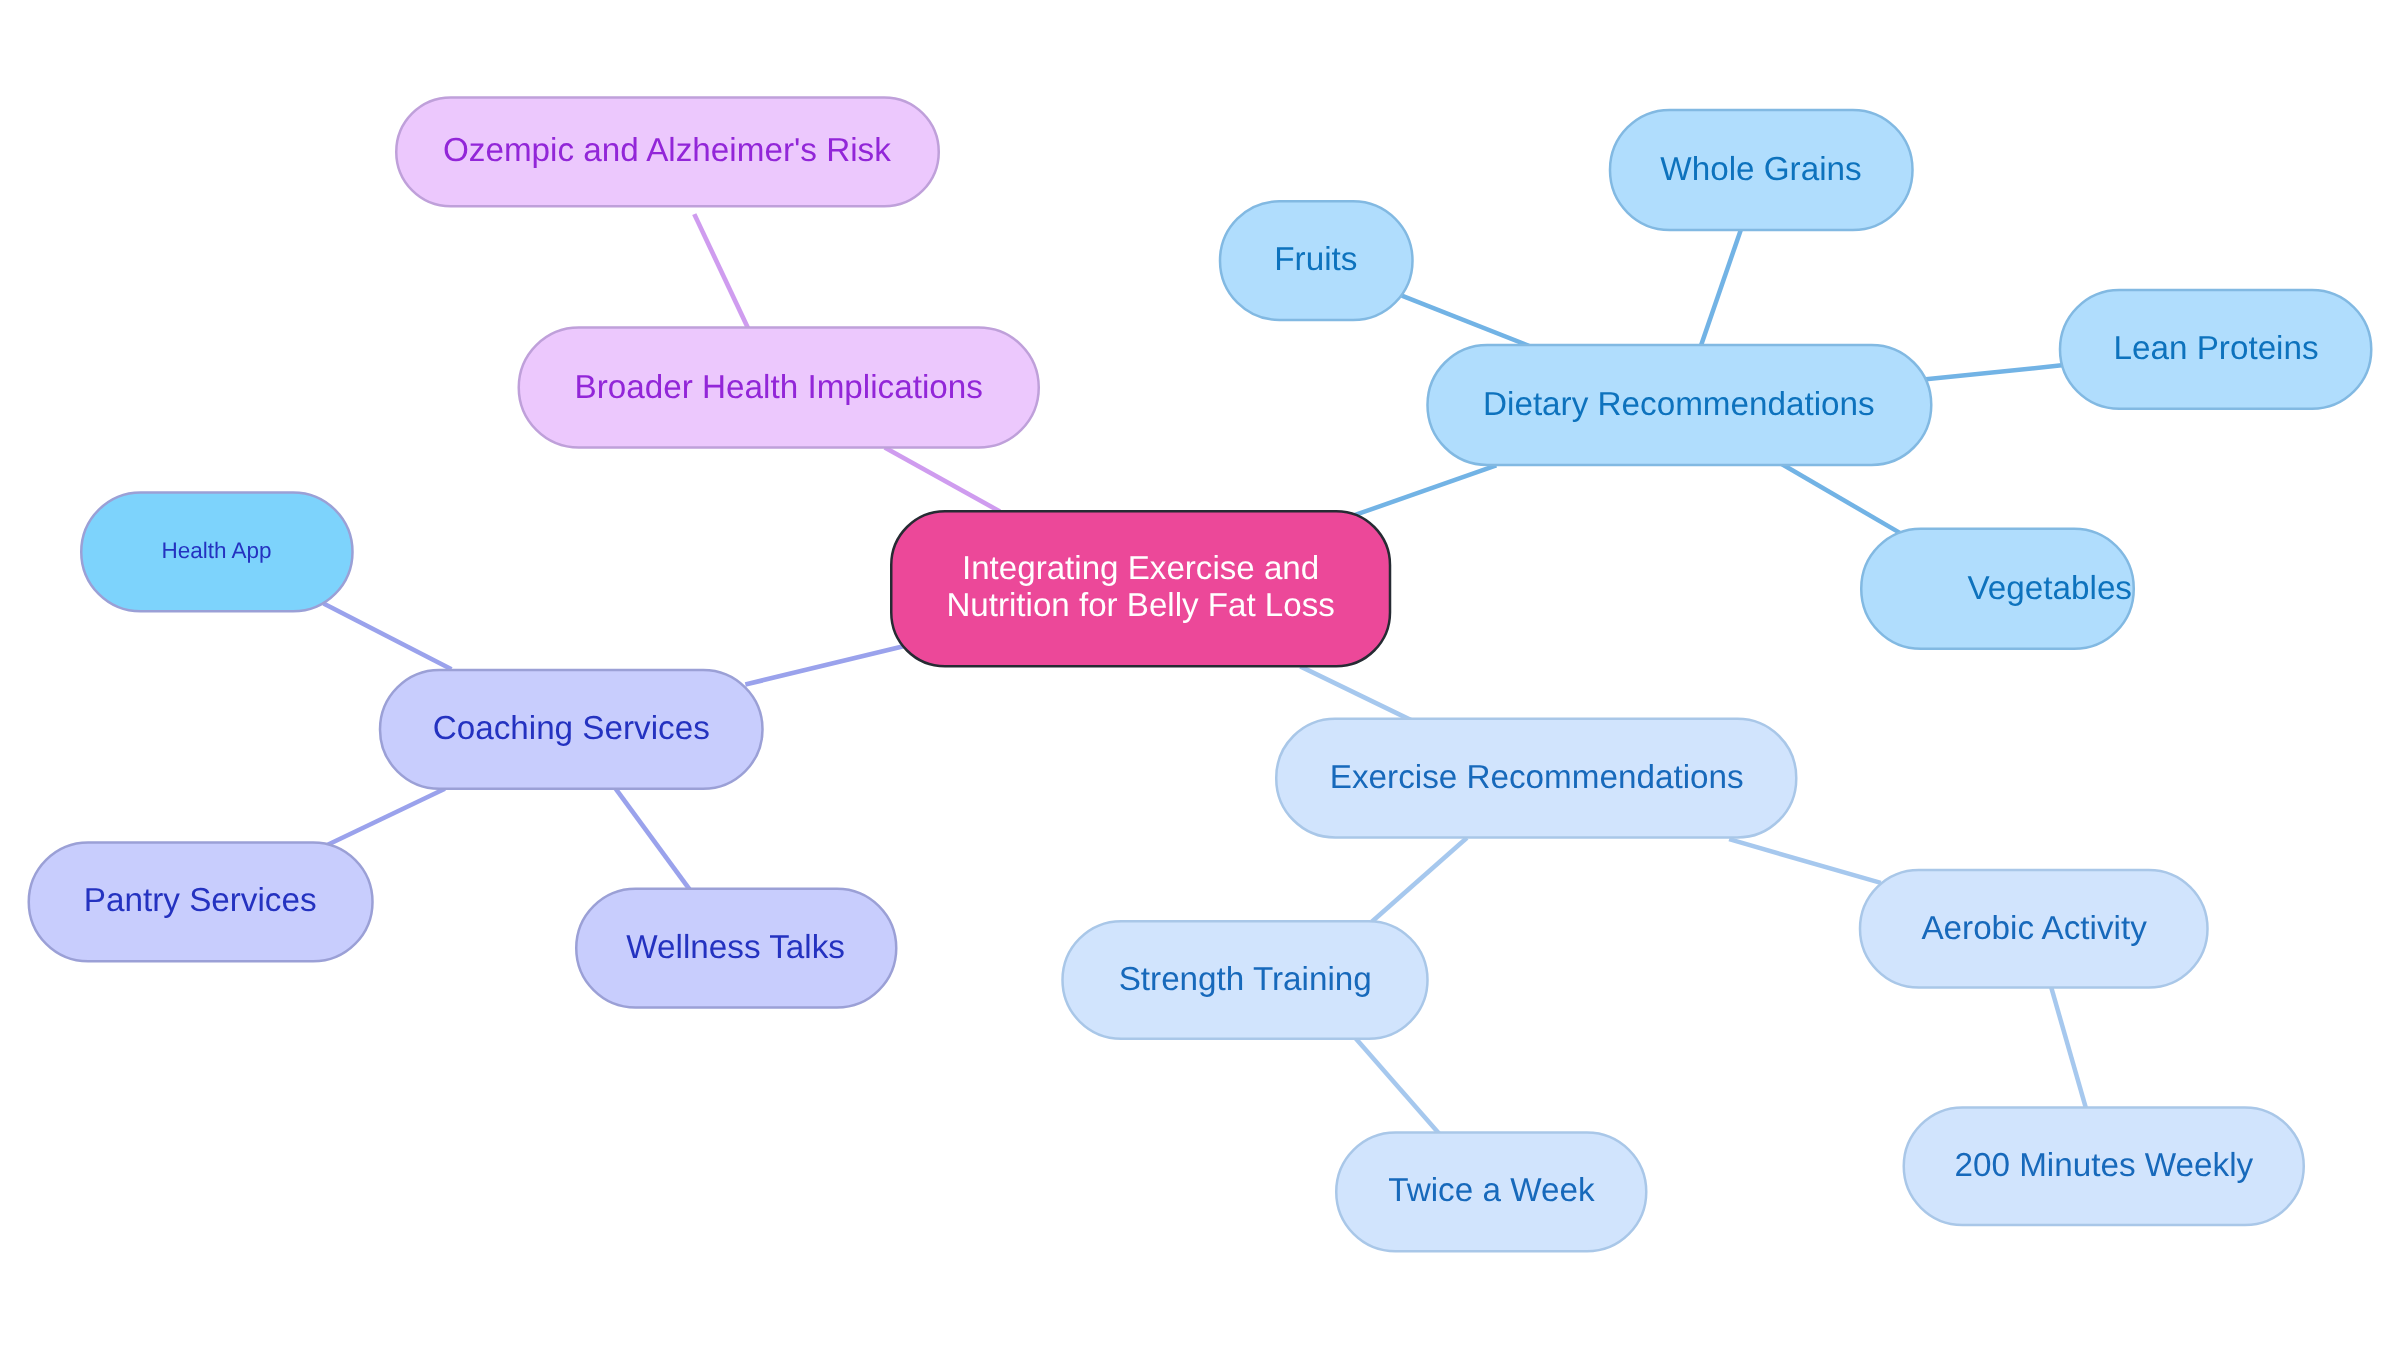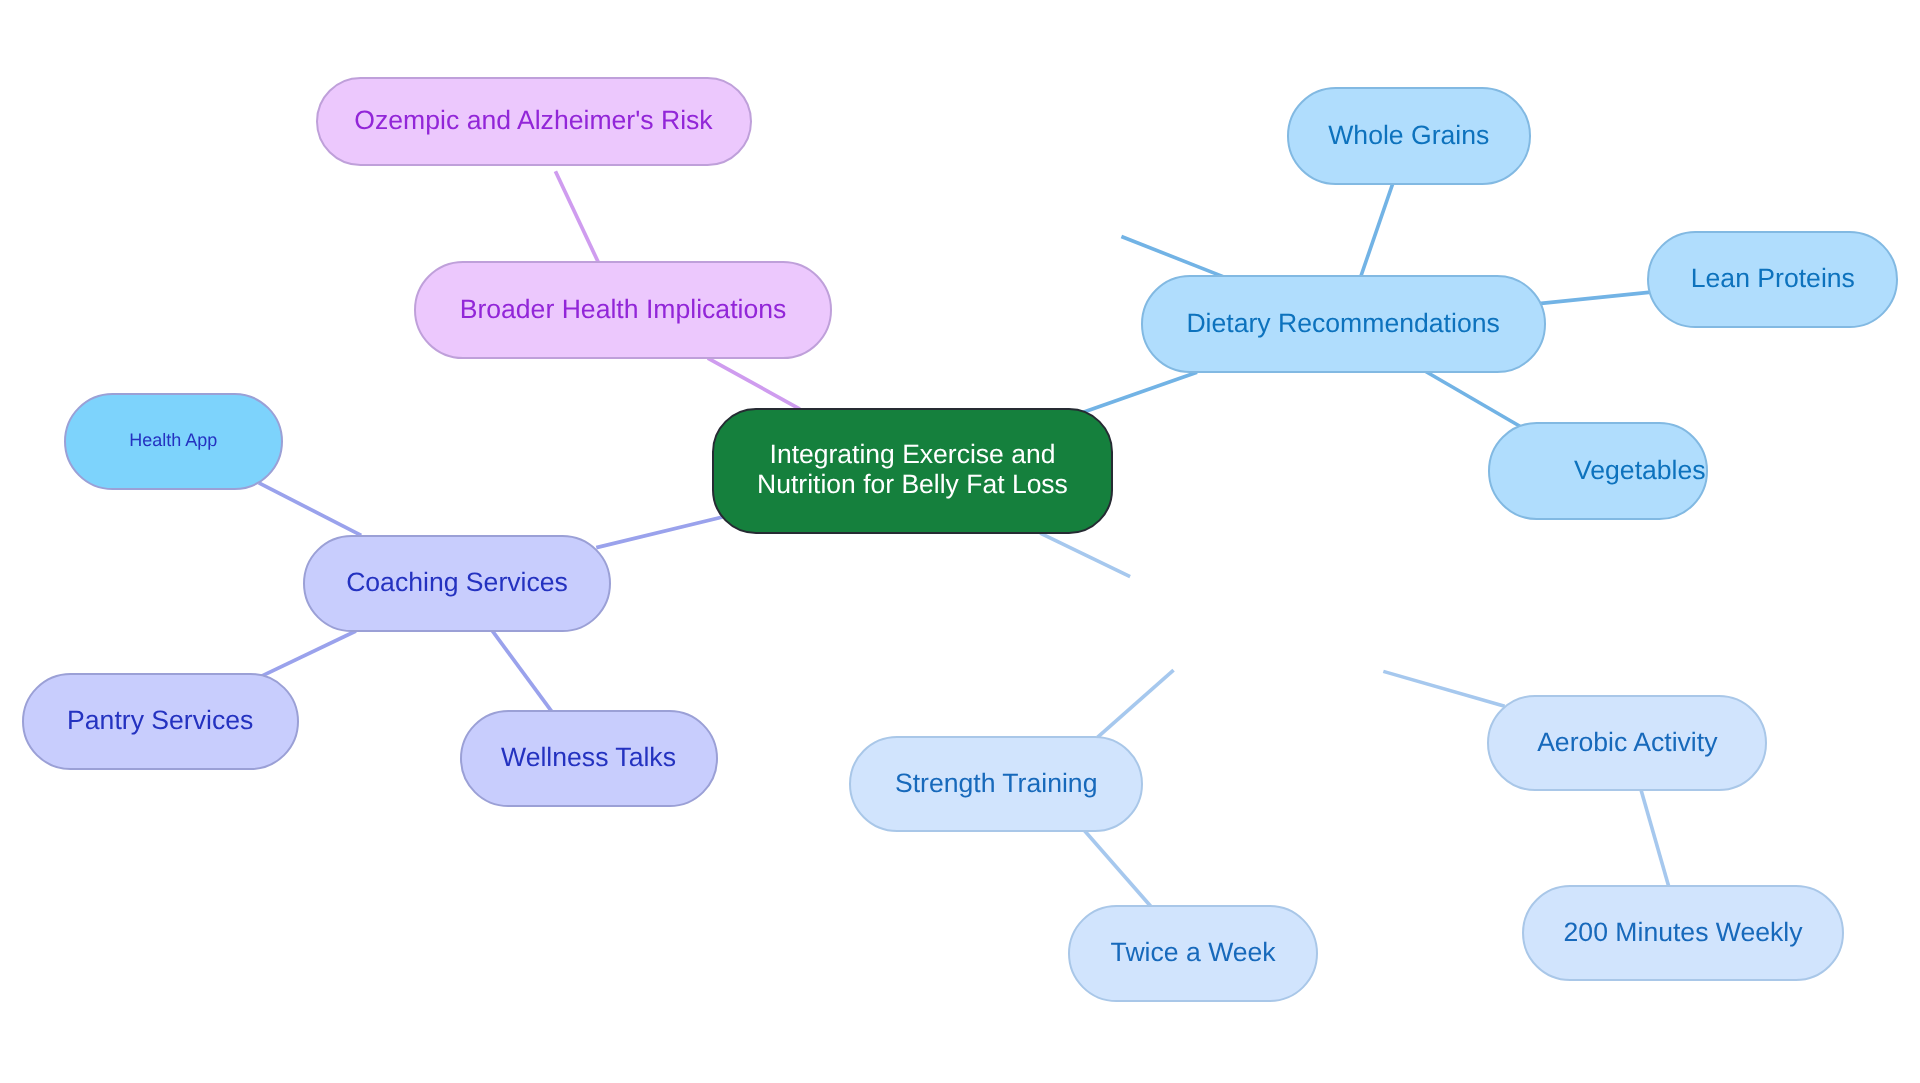--- a/index.html
+++ b/index.html
@@ -32,21 +32,21 @@
     <line class="edge" x1="1359.82" y1="279.24" x2="1393.58" y2="181.16" stroke="#72b3e5" stroke-width="3.6" stroke-linecap="butt"></line>
     <line class="edge" x1="1538.72" y1="303.61" x2="1651.18" y2="292.09" stroke="#72b3e5" stroke-width="3.6" stroke-linecap="butt"></line>
     <line class="edge" x1="1425.31" y1="371.19" x2="1519.89" y2="426.31" stroke="#72b3e5" stroke-width="3.6" stroke-linecap="butt"></line>
     <line class="edge" x1="1040.2" y1="533.09" x2="1130.1" y2="576.71" stroke="#a6c8ee" stroke-width="3.6" stroke-linecap="butt"></line>
     <line class="edge" x1="1173.55" y1="670.21" x2="1097.45" y2="737.39" stroke="#a6c8ee" stroke-width="3.6" stroke-linecap="butt"></line>
     <line class="edge" x1="1083.92" y1="830.04" x2="1151.58" y2="907.26" stroke="#a6c8ee" stroke-width="3.6" stroke-linecap="butt"></line>
     <line class="edge" x1="1383.32" y1="671.37" x2="1504.68" y2="706.33" stroke="#a6c8ee" stroke-width="3.6" stroke-linecap="butt"></line>
     <line class="edge" x1="1640.47" y1="788.12" x2="1669.03" y2="887.58" stroke="#a6c8ee" stroke-width="3.6" stroke-linecap="butt"></line>
   </svg>
   <div id="node-layer">
-  <div class="node node-root" style="left:712px;top:407.5px;width:401px;height:126.5px;background:#15803d;border-color:#262b33;color:#ffffff;font-size:26.5px;border-radius:44px;">
+  <div class="node node-root" style="left:712px;top:407.5px;width:401px;height:126.5px;background:#ec4899;border-color:#262b33;color:#ffffff;font-size:26.5px;border-radius:44px;">
     <span class="node-label" style="transform:translateY(-2px)">Integrating Exercise and
 Nutrition for Belly Fat Loss</span>
   </div>
   <div class="node node-purple" style="left:315.5px;top:77px;width:436px;height:89px;background:#ecc8fd;border-color:#bfa0da;color:#9226d8;font-size:26.6px;border-radius:48.7px;">
     <span class="node-label" style="transform:translateY(-1px)">Ozempic and Alzheimer's Risk</span>
   </div>
   <div class="node node-purple" style="left:413.6px;top:261px;width:418.8px;height:98px;background:#ecc8fd;border-color:#bfa0da;color:#9226d8;font-size:26.6px;border-radius:49px;">
     <span class="node-label" style="transform:translateY(-1px)">Broader Health Implications</span>
   </div>
   <div class="node node-indigo" style="left:303px;top:534.5px;width:308px;height:97px;background:#c8cdfd;border-color:#9ba0d6;color:#2432c0;font-size:26.6px;border-radius:48.5px;">
@@ -57,28 +57,34 @@
   </div>
   <div class="node node-indigo" style="left:21.7px;top:673px;width:277px;height:97px;background:#c8cdfd;border-color:#9ba0d6;color:#2432c0;font-size:26.6px;border-radius:48.5px;">
     <span class="node-label" style="transform:translateY(-1px)">Pantry Services</span>
   </div>
   <div class="node node-indigo" style="left:459.5px;top:710px;width:258px;height:96.8px;background:#c8cdfd;border-color:#9ba0d6;color:#2432c0;font-size:26.6px;border-radius:48.4px;">
     <span class="node-label" style="transform:translateY(-1px)">Wellness Talks</span>
   </div>
   <div class="node node-skyblue" style="left:1140.6px;top:275px;width:405px;height:97.5px;background:#b0ddfd;border-color:#82b9e2;color:#0d72bd;font-size:26.6px;border-radius:48.8px;">
     <span class="node-label" style="transform:translateY(-1px)">Dietary Recommendations</span>
   </div>
+  <div class="node node-skyblue" style="left:974.7px;top:160px;width:156px;height:97px;background:#b0ddfd;border-color:#82b9e2;color:#0d72bd;font-size:26.6px;border-radius:48.5px;">
+    <span class="node-label" style="transform:translateY(-1px)">Fruits</span>
+  </div>
   <div class="node node-skyblue" style="left:1287px;top:87px;width:243.6px;height:97.5px;background:#b0ddfd;border-color:#82b9e2;color:#0d72bd;font-size:26.6px;border-radius:48.75px;">
     <span class="node-label" style="transform:translateY(-1px)">Whole Grains</span>
   </div>
   <div class="node node-skyblue" style="left:1647.4px;top:231px;width:250.9px;height:96.8px;background:#b0ddfd;border-color:#82b9e2;color:#0d72bd;font-size:26.6px;border-radius:48.4px;">
     <span class="node-label" style="transform:translateY(-1px)">Lean Proteins</span>
   </div>
   <div class="node node-skyblue" style="left:1488.3px;top:422.3px;width:219.3px;height:97.4px;background:#b0ddfd;border-color:#82b9e2;color:#0d72bd;font-size:26.6px;border-radius:48.7px;justify-content:flex-end;">
     <span class="node-label" style="transform:translateY(-1px)">Vegetables</span>
+  </div>
+  <div class="node node-paleblue" style="left:1020.4px;top:574.4px;width:418px;height:96.3px;background:#d1e4fd;border-color:#a9c7e8;color:#1769bb;font-size:26.6px;border-radius:48.1px;">
+    <span class="node-label" style="transform:translateY(-1px)">Exercise Recommendations</span>
   </div>
   <div class="node node-paleblue" style="left:849px;top:735.5px;width:294.4px;height:96.6px;background:#d1e4fd;border-color:#a9c7e8;color:#1769bb;font-size:26.6px;border-radius:48.3px;">
     <span class="node-label" style="transform:translateY(-1px)">Strength Training</span>
   </div>
   <div class="node node-paleblue" style="left:1067.8px;top:904.8px;width:250.7px;height:96.8px;background:#d1e4fd;border-color:#a9c7e8;color:#1769bb;font-size:26.6px;border-radius:48.4px;">
     <span class="node-label" style="transform:translateY(-1px)">Twice a Week</span>
   </div>
   <div class="node node-paleblue" style="left:1487.4px;top:694.5px;width:279.8px;height:96.5px;background:#d1e4fd;border-color:#a9c7e8;color:#1769bb;font-size:26.6px;border-radius:48.25px;">
     <span class="node-label" style="transform:translateY(-1px)">Aerobic Activity</span>
   </div>

